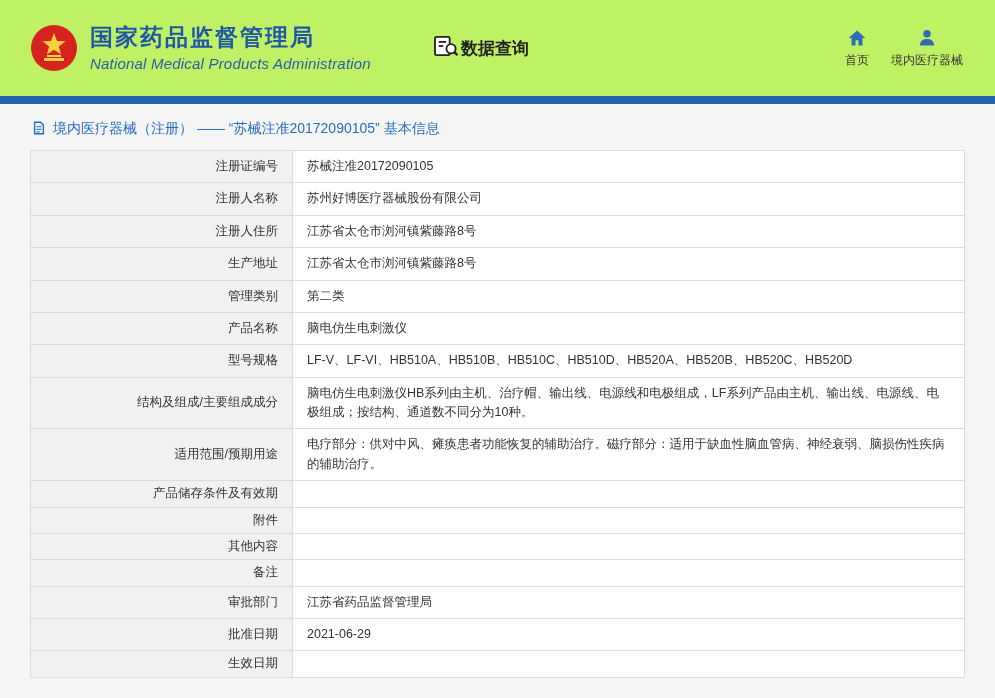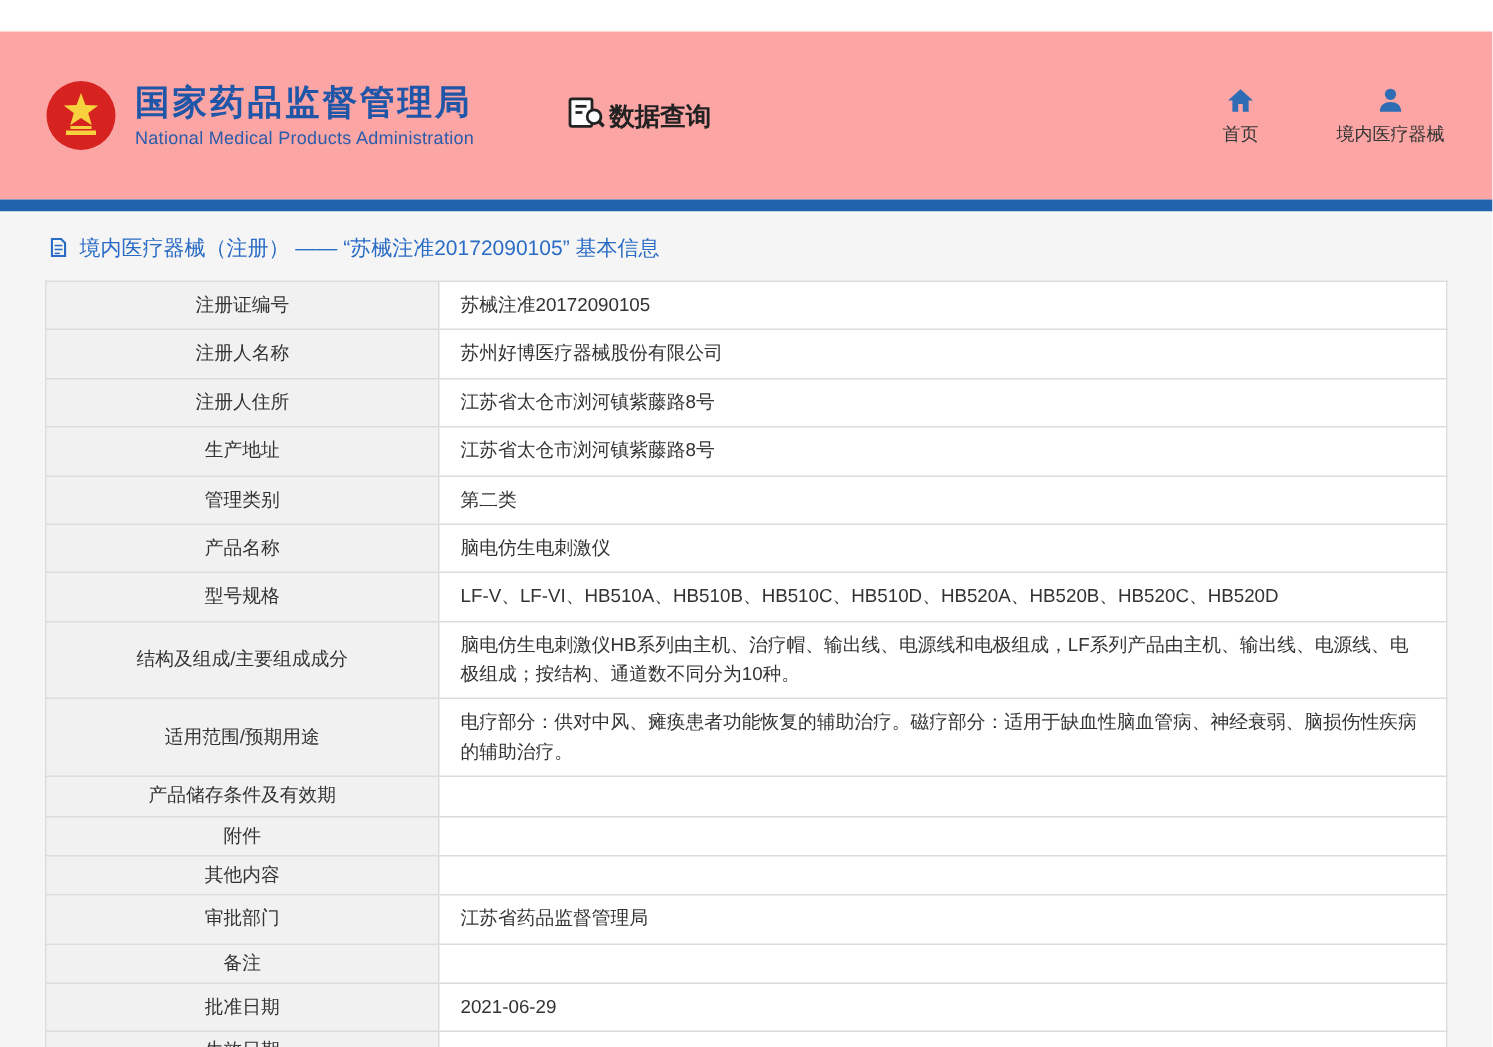--- a/index.html
+++ b/index.html
@@ -7,51 +7,50 @@
   body {
     width: 995px;
     font-family: "Liberation Sans", "DejaVu Sans", sans-serif;
     background: #ffffff;
     color: #333;
   }
   .page { width: 995px; min-height: 698px; display: flex; flex-direction: column; }
 
   
   .site-header {
-    height: 112px;
-    background: #fca5a5;
+    height: 96px;
+    background: #bef264;
     display: flex;
     align-items: center;
     justify-content: space-between;
     padding: 0 32px 0 30px;
-    margin-top: 21px;
   }
   .header-left { display: flex; align-items: center; }
   .brand { display: flex; align-items: center; cursor: pointer; }
   .emblem { width: 48px; height: 48px; flex: 0 0 auto; }
   .org-names { margin-left: 12px; }
   .org-cn {
     font-size: 23px;
     font-weight: bold;
     color: #1f56a7;
     letter-spacing: 2px;
     line-height: 1.2;
   }
-  .org-en { font-size: 12px; color: #2a5caa; margin-top: 3px; letter-spacing: 0.2px; }
+  .org-en { font-size: 15px; color: #2a5caa; margin-top: 3px; letter-spacing: 0.2px; font-style: italic; }
   .data-query {
     margin-left: 62px;
     display: flex;
     align-items: center;
     gap: 2px;
     font-size: 17px;
     font-weight: bold;
     color: #222;
     cursor: pointer;
   }
-  .header-right { display: flex; align-items: flex-start; gap: 52px; }
+  .header-right { display: flex; align-items: flex-start; gap: 22px; }
   .nav-item {
     display: flex;
     flex-direction: column;
     align-items: center;
     gap: 4px;
     font-size: 12px;
     color: #333;
     cursor: pointer;
     text-decoration: none;
   }
@@ -78,20 +77,21 @@
   .info-table {
     width: 100%;
     border-collapse: collapse;
     background: #ffffff;
     font-size: 12.5px;
     table-layout: fixed;
   }
   .info-table th.label-cell {
     width: 262px;
     background: #f1f1f1;
+    text-align: right;
     font-weight: normal;
     color: #333;
     padding: 3px 14px;
     border: 1px solid #dcdcdc;
     line-height: 1.55;
     vertical-align: middle;
   }
   .info-table td.value-cell {
     background: #ffffff;
     text-align: left;
@@ -217,26 +217,26 @@
           </tr>
           <tr>
             <th class="label-cell">附件</th>
             <td class="value-cell"></td>
           </tr>
           <tr>
             <th class="label-cell">其他内容</th>
             <td class="value-cell"></td>
           </tr>
           <tr>
+            <th class="label-cell">备注</th>
+            <td class="value-cell"></td>
+          </tr>
+          <tr>
             <th class="label-cell">审批部门</th>
             <td class="value-cell">江苏省药品监督管理局</td>
-          </tr>
-          <tr>
-            <th class="label-cell">备注</th>
-            <td class="value-cell"></td>
           </tr>
           <tr>
             <th class="label-cell">批准日期</th>
             <td class="value-cell">2021-06-29</td>
           </tr>
           <tr>
             <th class="label-cell">生效日期</th>
             <td class="value-cell"></td>
           </tr>
         </tbody>

